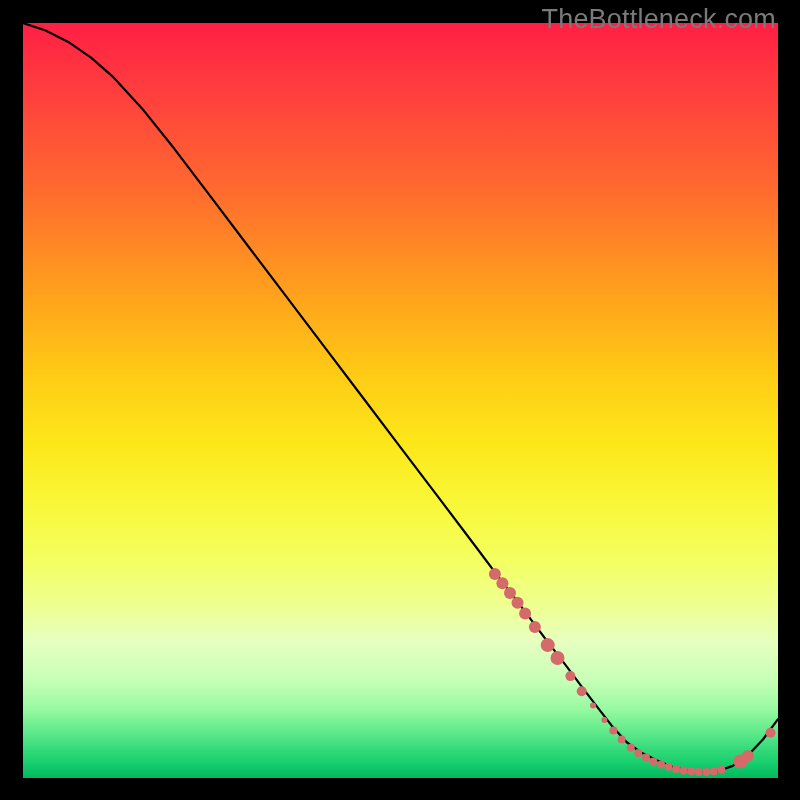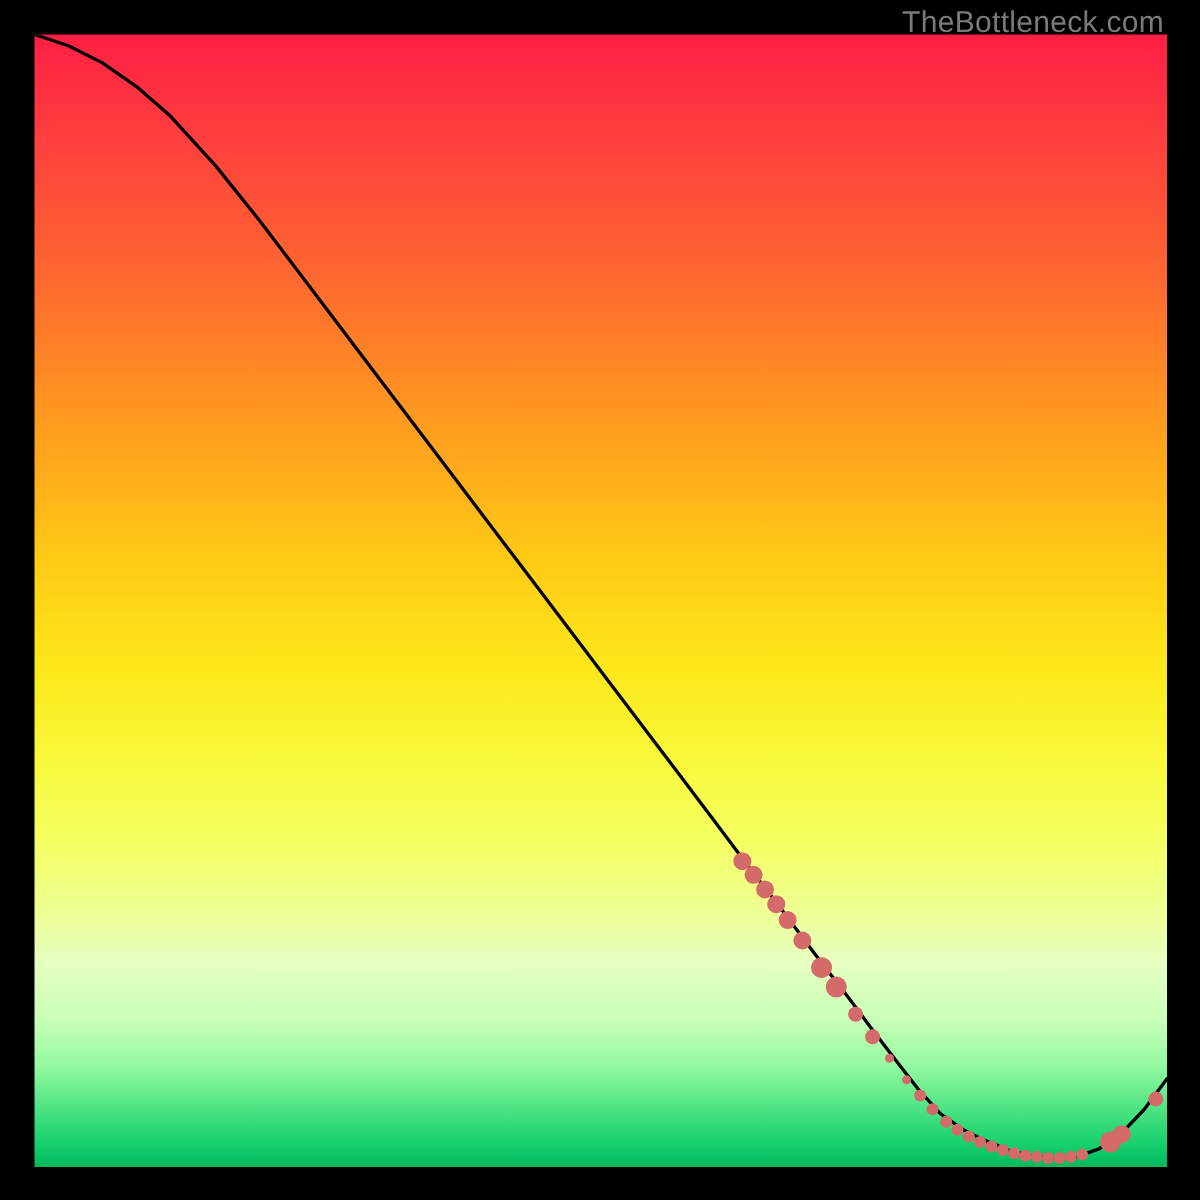--- a/index.html
+++ b/index.html
@@ -41,21 +41,21 @@
       #18cf6e 98%,
       #0bc466 99%,
       #02b95c 100%
     );
   }
   .watermark {
     position: absolute;
     top: 4px;
     right: 24px;
     color: #7a7a7a;
-    font-size: 20px;
+    font-size: 27px;
     letter-spacing: 0.2px;
     user-select: none;
   }
   svg.curve {
     position: absolute;
     left: 0;
     top: 0;
     width: 755px;
     height: 755px;
   }

